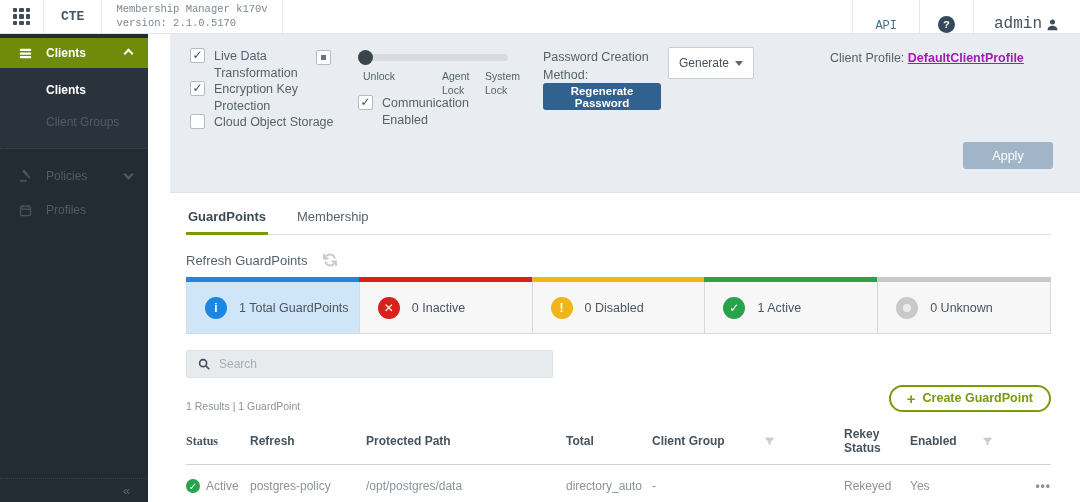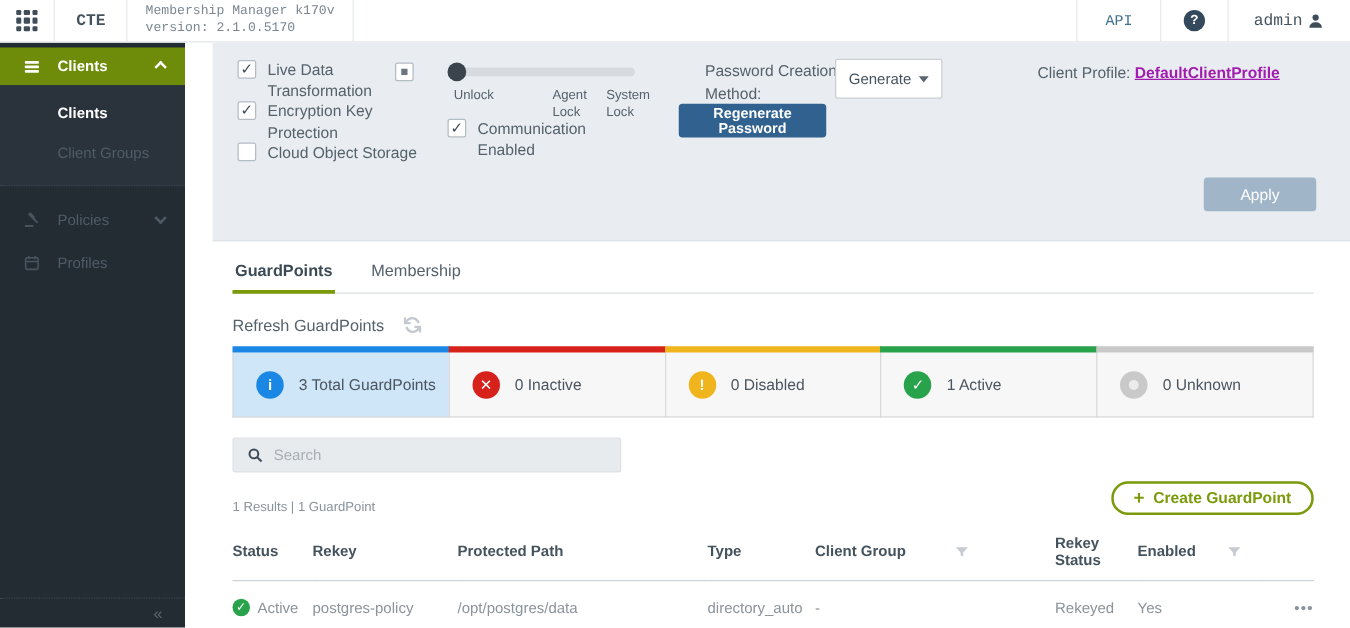--- a/index.html
+++ b/index.html
@@ -7,25 +7,25 @@
     font-family:"Liberation Sans","DejaVu Sans",sans-serif; color:#45535e; }
 
   
   .topbar { position:absolute; left:0; top:0; width:1080px; height:34px; background:#fff;
     border-bottom:1px solid #e2e6e9; display:flex; align-items:center; z-index:5;font-family:Liberation Mono, monospace; }
   .tb-sep { width:1px; height:33px; background:#e6eaed; }
   .grid-icon { width:17px; height:17px; margin:0 13px; display:grid; grid-template-columns:repeat(3,1fr); gap:2px; cursor:pointer; }
   .grid-icon span { background:#3f4d59; border-radius:1px; }
   .brand { font-size:13px; font-weight:700; padding:0 17px; }
   .product { font-size:10.5px; color:#7c8791; line-height:1.3; padding:0 14px; }
-  .tb-right { margin-left:auto; display:flex; align-items:center; height:100%; }
+  .tb-right { margin-left:auto; display:flex; align-items:flex-end; height:100%; }
   .api-link { font-size:12px; color:#42708f; padding:0 22px; cursor:pointer; }
   .help-btn { width:17px; height:17px; border-radius:50%; background:#35495c; color:#fff;
     font-size:11px; font-weight:700; display:flex; align-items:center; justify-content:center; margin:0 18px; cursor:pointer; }
-  .user-btn { display:flex; align-items:center; gap:3px; font-size:13px; padding:0 20px; cursor:pointer; }
+  .user-btn { display:flex; align-items:center; gap:3px; font-size:16px; padding:0 20px; cursor:pointer; }
 
   
   .sidebar { position:absolute; left:0; top:34px; width:148px; height:468px; background:#232c33; }
   .side-header { margin-top:4px; height:30px; background:#6f8b0a; color:#fff; display:flex; align-items:center; cursor:pointer; }
   .side-header .s-icon { width:15px; height:15px; margin-left:18px; }
   .side-header .s-label { font-size:12px; font-weight:600; margin-left:13px; }
   .side-sub { background:#2a333b; padding:6px 0 10px; border-bottom:1px dotted #3a444d; }
   .side-sub-item { padding:9px 0 9px 46px; font-size:12px; color:#4f5b66; cursor:pointer; }
   .side-sub-item.active { color:#fff; font-weight:600; }
   .side-item { display:flex; align-items:center; height:34px; color:#4f5b66; font-size:12px; cursor:pointer; }
@@ -42,21 +42,21 @@
   .cb-row { position:absolute; display:flex; }
   .checkbox { width:15px; height:15px; background:#fff; border:1px solid #b4bcc3; border-radius:2px;
     font-size:12px; font-weight:700; color:#3b4a54; line-height:13px; text-align:center; cursor:pointer; flex:0 0 15px; }
   .cb-label { font-size:12.5px; color:#55626c; margin-left:9px; width:132px; line-height:1.35; }
   .sq-btn { position:absolute; left:146px; top:16px; width:15px; height:15px; background:#fff; border:1px solid #b4bcc3;
     border-radius:2px; display:flex; align-items:center; justify-content:center; cursor:pointer; }
   .sq-btn i { width:5px; height:5px; background:#6b7680; display:block; }
   .slider-track { position:absolute; left:190px; top:20px; width:148px; height:7px; background:#d7dbdf; border-radius:4px; cursor:pointer; }
   .slider-knob { position:absolute; left:-2px; top:-4px; width:15px; height:15px; border-radius:50%; background:#3a444c; }
   .slider-label { position:absolute; top:36px; font-size:10.5px; color:#55626c; line-height:1.3; }
-  .pw-label { position:absolute; left:394px; top:15px; width:125px; font-size:12.5px; color:#55626c; line-height:1.4; }
+  .pw-label { position:absolute; left:373px; top:15px; width:125px; font-size:12.5px; color:#55626c; line-height:1.4; }
   .select-box { position:absolute; left:498px; top:13px; width:86px; height:22px; background:#fff; border:1px solid #c9ced3;
     border-radius:2px; font-size:12px; display:flex; align-items:center; padding:15px 10px; cursor:pointer; }
   .select-box .caret { margin-left:auto; }
   .caret { width:0; height:0; border-left:4px solid transparent; border-right:4px solid transparent; border-top:5px solid #5a6772; display:inline-block; }
   .btn-primary { position:absolute; left:373px; top:49px; width:118px; height:27px; background:#31618f; color:#fff;
     border:none; border-radius:3px; font-size:11.5px; font-weight:700; cursor:pointer; font-family:inherit; }
   .profile-line { position:absolute; left:660px; top:17px; font-size:12.5px; color:#55626c; }
   .profile-link { color:#a21caf; text-decoration:underline; font-weight:600; cursor:pointer; }
   .btn-apply { position:absolute; left:793px; top:108px; width:90px; height:27px; background:#a1b5c9; color:#fff;
     border:none; border-radius:3px; font-size:12.5px; cursor:pointer; font-family:inherit; }
@@ -74,21 +74,21 @@
   .card { flex:1; height:52px; background:#f7f7f7; border:1px solid #d9d9d9; border-top:none; position:relative;
     display:flex; align-items:center; cursor:pointer; }
   .card + .card { margin-left:-1px; }
   .card .accent { position:absolute; left:-1px; right:-1px; top:-5px; height:5px; }
   .card.selected { background:#cfe5f8; }
   .card-icon { width:22px; height:22px; border-radius:50%; margin-left:18px; color:#fff; font-size:12px; font-weight:700;
     display:flex; align-items:center; justify-content:center; flex:0 0 22px; }
   .card-icon.unknown::after { content:""; width:8px; height:8px; border-radius:50%; background:#ececec; }
   .card-label { font-size:12.5px; color:#4a5560; margin-left:12px; }
 
-  .search-box { margin-top:16px; width:311px; height:28px; background:#e8ebee; border:1px solid #dde1e5; border-radius:2px;
+  .search-box { margin-top:16px; width:367px; height:28px; background:#e8ebee; border:1px solid #dde1e5; border-radius:2px;
     display:flex; align-items:center; padding:0 10px; }
   .search-box svg { width:14px; height:14px; flex:0 0 14px; }
   .search-box input { border:none; background:transparent; outline:none; font-size:12px; margin-left:8px; width:100%;
     font-family:inherit; color:#45535e; }
   .search-box input::placeholder { color:#a7aeb5; }
 
   .results-row { display:flex; align-items:center; justify-content:space-between; margin-top:6px; height:28px;gap:38px; }
   .results-text { font-size:10.5px; color:#8b939b; align-self:flex-end; }
   .btn-create { height:27px; border:2px solid #7a9a0a; border-radius:14px; background:#fff; color:#7a9a0a;
     font-size:12.5px; font-weight:600; padding:0 16px; display:flex; align-items:center; gap:7px; cursor:pointer; font-family:inherit; }
@@ -240,21 +240,21 @@
         <path d="M20 20v-6h-6"></path>
       <path d="M5.5 14a7 7 0 0 0 11.8 3.2L20 14"></path>
         <path d="M18.5 10A7 7 0 0 0 6.7 6.8L4 10"></path>
     </svg>
   </div>
 
   <div class="cards">
     <div class="card selected">
       <div class="accent" style="background:#1b87e5;"></div>
       <div class="card-icon" style="background:#1b87e5;">i</div>
-      <div class="card-label">3 Total GuardPoints</div>
+      <div class="card-label">1 Total GuardPoints</div>
     </div>
     <div class="card">
       <div class="accent" style="background:#d7221c;"></div>
       <div class="card-icon" style="background:#d7221c;">✕</div>
       <div class="card-label">0 Inactive</div>
     </div>
     <div class="card">
       <div class="accent" style="background:#f0b41c;"></div>
       <div class="card-icon" style="background:#f0b41c;">!</div>
       <div class="card-label">0 Disabled</div>
@@ -283,24 +283,24 @@
     <span class="results-text">1 Results | 1 GuardPoint</span>
     <button class="btn-create">
       <span class="plus">+</span>
       <span>Create GuardPoint</span>
     </button>
   </div>
 
   <table class="gp">
     <thead>
       <tr>
-        <th style="width:64px;">Status</th>
-        <th style="width:116px;">Rekey</th>
+        <th style="width:64px;font-family:Liberation Serif, serif;">Status</th>
+        <th style="width:116px;">Refresh</th>
         <th style="width:200px;">Protected Path</th>
-        <th style="width:86px;">Type</th>
+        <th style="width:86px;">Total</th>
         <th style="width:192px;">
           <span class="th-flex">
             <span>Client Group</span>
             <svg class="funnel" style="margin-left:38px;" viewBox="0 0 24 24" fill="#c6ccd2">
               <path d="M3 5h18l-7 8v6l-4-2v-4z"></path>
             </svg>
           </span>
         </th>
         <th style="width:66px;">Rekey Status</th>
         <th style="width:96px;margin-left:28px;">

